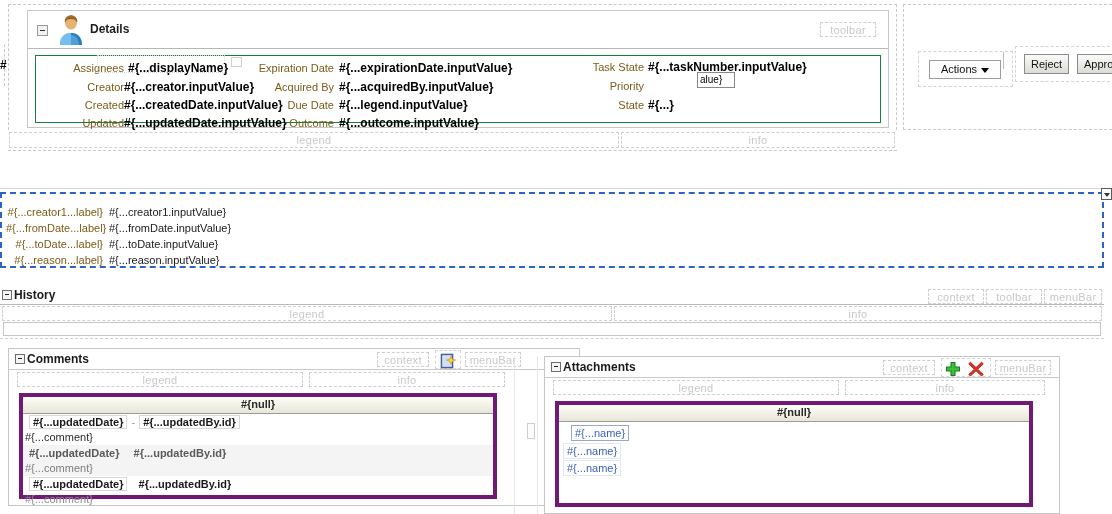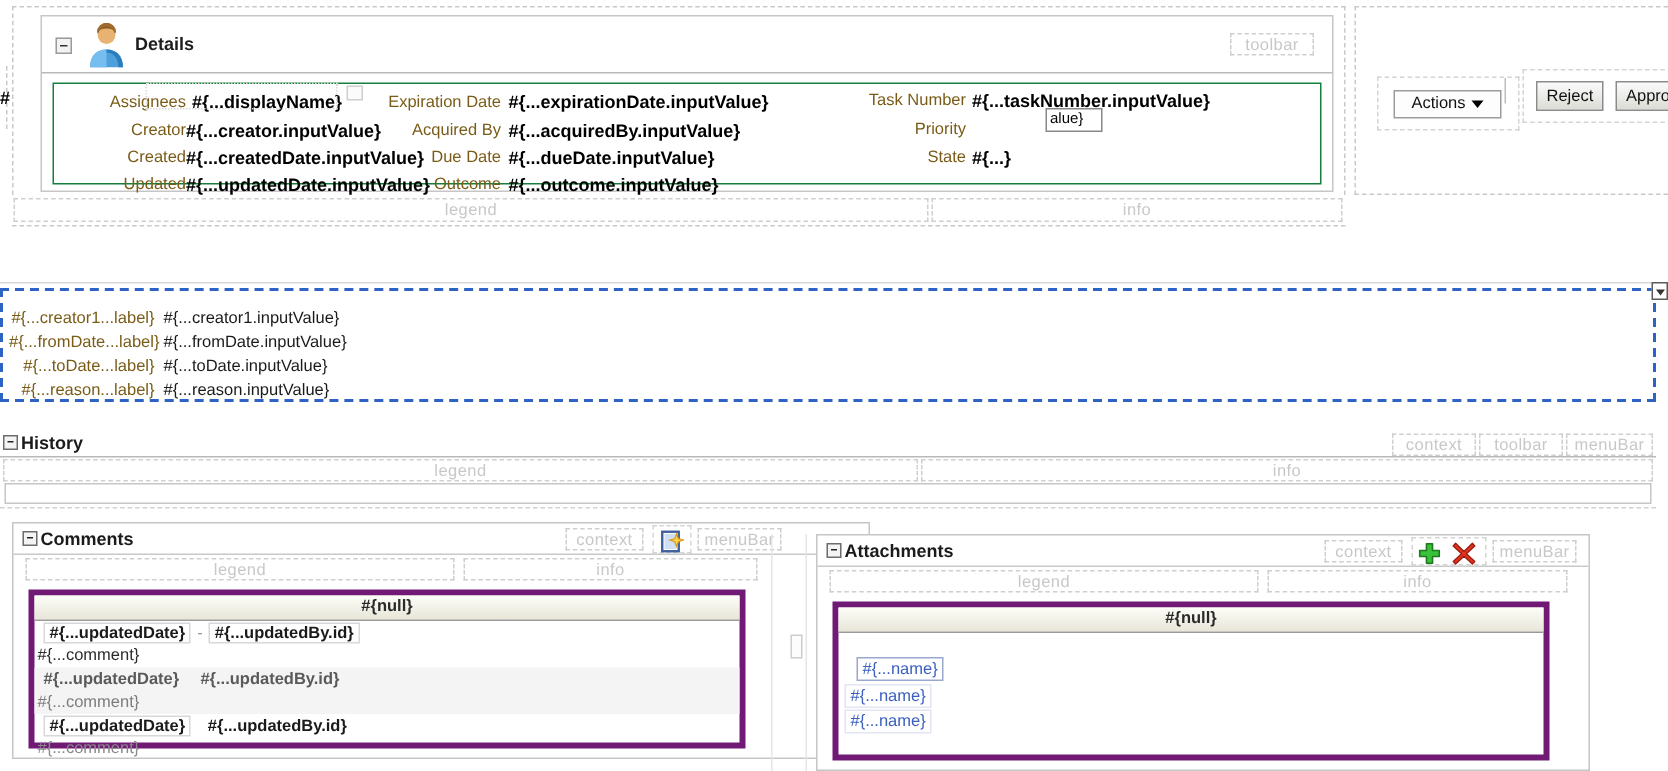--- a/index.html
+++ b/index.html
@@ -306,24 +306,24 @@
       <div class="fld-value" style="left:88px; top:42px;">#{...createdDate.inputValue}</div>
       <div class="fld-value" style="left:88px; top:60px;">#{...updatedDate.inputValue}</div>
 
       <div class="fld-label" style="left:210px; top:6px; width:88px;">Expiration Date</div>
       <div class="fld-label" style="left:210px; top:25px; width:88px;">Acquired By</div>
       <div class="fld-label" style="left:210px; top:43px; width:88px;">Due Date</div>
       <div class="fld-label" style="left:210px; top:61px; width:88px;">Outcome</div>
 
       <div class="fld-value" style="left:303px; top:5px;">#{...expirationDate.inputValue}</div>
       <div class="fld-value" style="left:303px; top:24px;">#{...acquiredBy.inputValue}</div>
-      <div class="fld-value" style="left:303px; top:42px;">#{...dueDate.inputValue}</div>
+      <div class="fld-value" style="left:303px; top:42px;">#{...legend.inputValue}</div>
       <div class="fld-value" style="left:303px; top:60px;">#{...outcome.inputValue}</div>
 
-      <div class="fld-label" style="left:520px; top:5px; width:88px;">Task Number</div>
+      <div class="fld-label" style="left:520px; top:5px; width:88px;">Task State</div>
       <div class="fld-label" style="left:520px; top:24px; width:88px;">Priority</div>
       <div class="fld-label" style="left:520px; top:43px; width:88px;">State</div>
 
       <div class="fld-value" style="left:612px; top:4px;">#{...taskNumber.inputValue}</div>
       <div class="fld-value" style="left:612px; top:42px;">#{...}</div>
     </div>
   </div>
 
   <div id="assignee-box"></div>
   <div id="assignee-pick"></div>
@@ -457,21 +457,21 @@
 
     <div class="facet pane-menu" style="left:450px;">menuBar</div>
   </div>
   <div class="pane-rule"></div>
 
   <div class="facet pane-legend" style="left:8px; width:286px;">legend</div>
   <div class="facet pane-info" style="left:300px; width:200px;">info</div>
 
   <div class="data-table" style="left:10px; top:44px; width:478px; height:106px;">
     <div class="table-col-header">#{null}</div>
-    <div style="padding:16px 0 0 4px;">
+    <div style="padding:3px 0 0 4px;">
       <div style="padding-left:8px;">
         <span class="att-link boxed">#{...name}</span>
       </div>
       <div style="margin-top:2px;">
         <span class="att-link ghost">#{...name}</span>
       </div>
       <div style="margin-top:1px;">
         <span class="att-link ghost">#{...name}</span>
       </div>
     </div>

